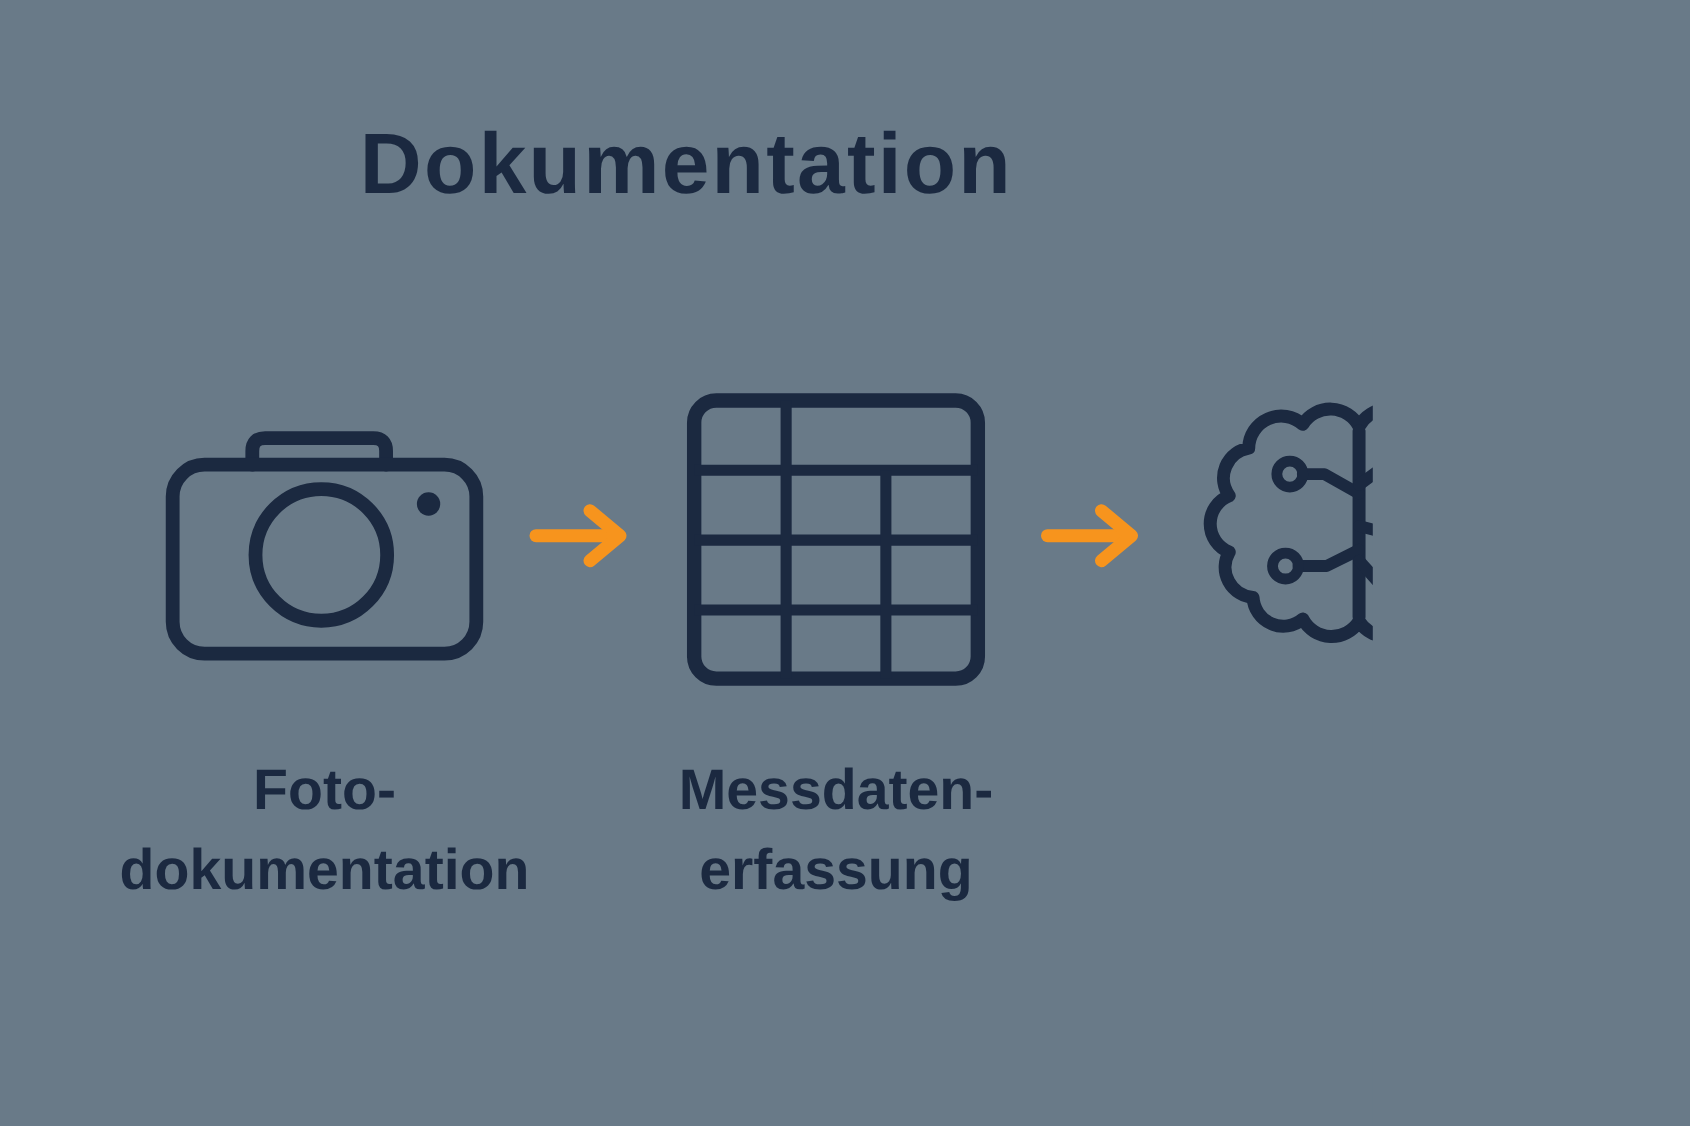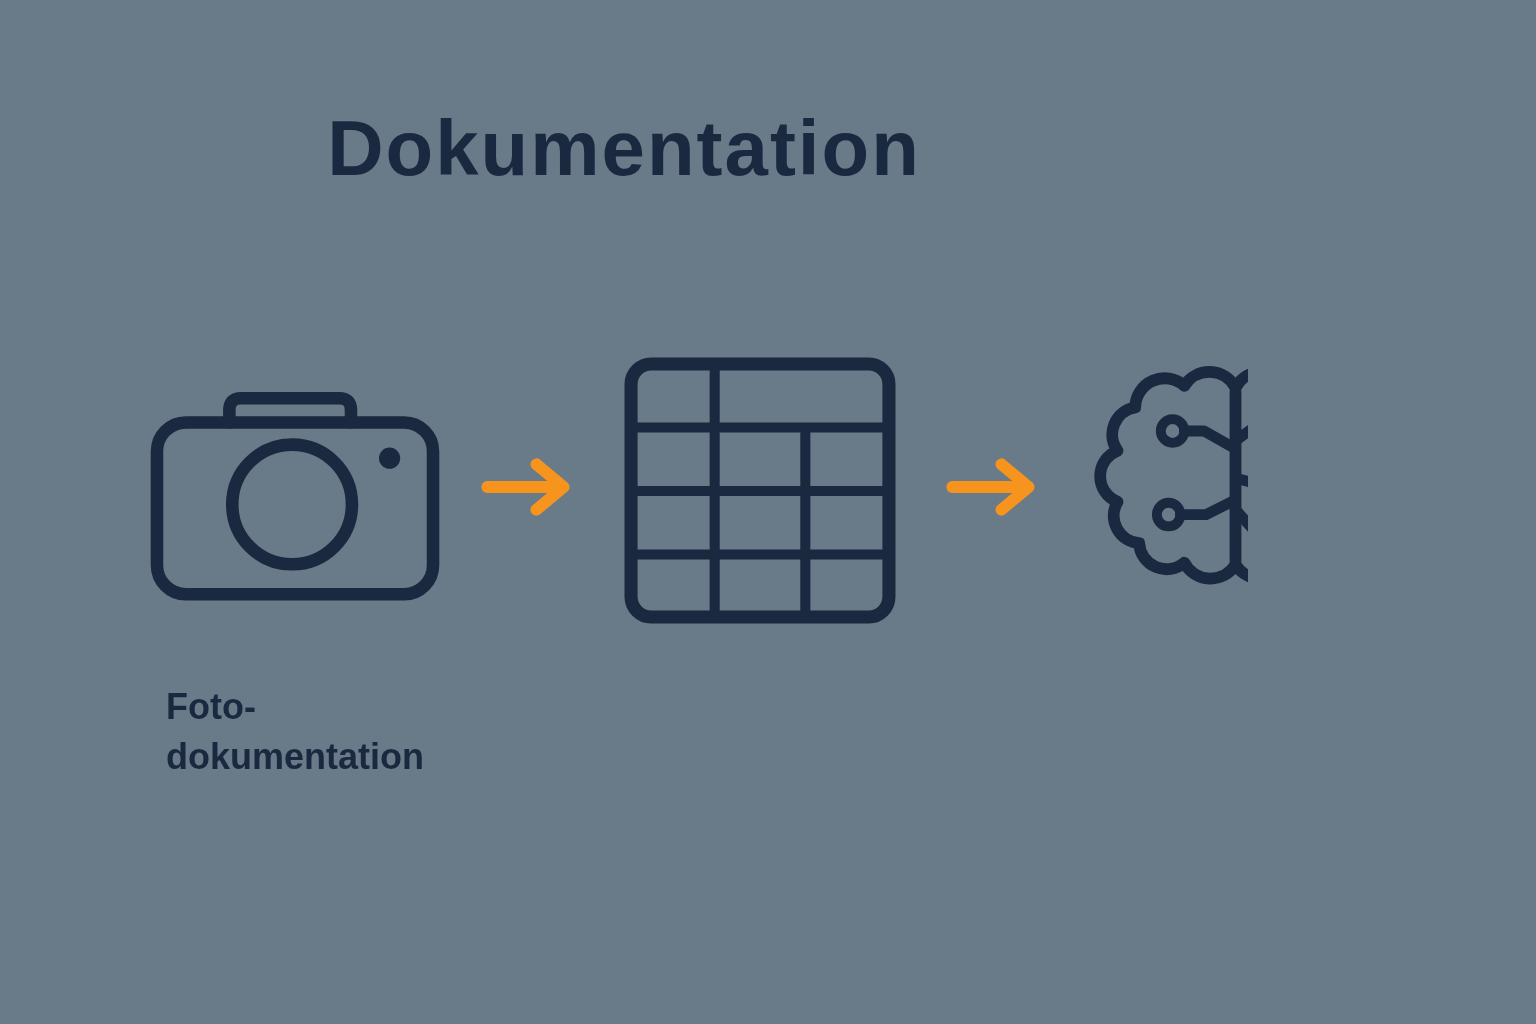--- a/index.html
+++ b/index.html
@@ -45,21 +45,22 @@
   .step-3 { left: 1005px; }
   .icon-wrap {
     height: 320px;
     display: flex;
     align-items: center;
     justify-content: center;
     color: var(--ink);
   }
   .label {
     margin-top: 32px;
-    font-size: 36px;
+    text-align: center;
+    font-size: 52px;
     font-weight: 700;
     line-height: 1.4;
     color: var(--ink);
   }
   .arrow {
     position: absolute;
     top: 455px;
     width: 100px;
     height: 64px;
     color: var(--accent);
@@ -101,20 +102,24 @@
     <div class="icon-wrap">
       <svg width="272" height="267" viewBox="0 0 270 265" fill="none">
         <rect x="7" y="7" width="256" height="251" rx="20" stroke="currentColor" stroke-width="13"></rect>
         <path d="M7 70 L263 70" stroke="currentColor" stroke-width="10"></path>
         <path d="M7 133 L263 133" stroke="currentColor" stroke-width="10"></path>
         <path d="M7 196 L263 196" stroke="currentColor" stroke-width="10"></path>
         <path d="M90 7 L90 258" stroke="currentColor" stroke-width="10"></path>
         <path d="M180 70 L180 258" stroke="currentColor" stroke-width="10"></path>
       </svg>
     </div>
+    <div class="label">
+      <span>Messdaten-</span><br>
+      <span>erfassung</span>
+    </div>
   </div>
 
   <div class="arrow arrow-2">
     <svg width="100" height="64" viewBox="0 0 110 70" fill="none">
       <path d="M8 35 L88 35" stroke="currentColor" stroke-width="13" stroke-linecap="round"></path>
       <path d="M62 10 L92 35 L62 60" stroke="currentColor" stroke-width="13" stroke-linecap="round" stroke-linejoin="round"></path>
     </svg>
   </div>
 
   <div class="step step-3">

